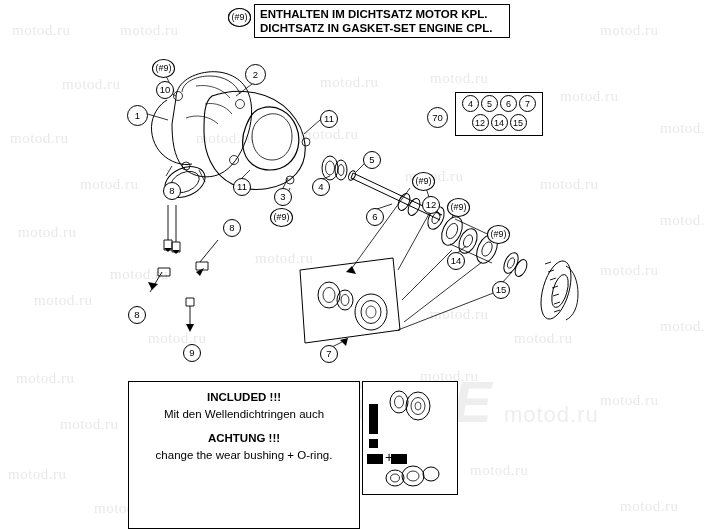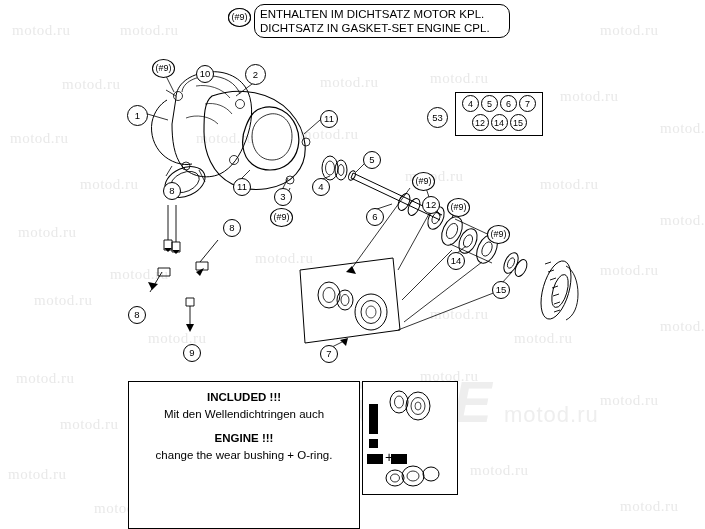--- a/index.html
+++ b/index.html
@@ -73,23 +73,22 @@
     box-sizing: border-box;
     font-family: "Liberation Sans", sans-serif;
   }
   #header-box {
     left: 254px;
     top: 4px;
     width: 256px;
     height: 34px;
     padding: 3px 5px;
     font-size: 11.5px;
-    font-weight: normal;
+    font-weight: bold;
     line-height: 13.5px;
-    border-radius: 10px;
   }
   #header-box div { white-space: nowrap; }
   #ref-box {
     left: 455px;
     top: 92px;
     width: 88px;
     height: 44px;
     padding: 0;
   }
   .ref-row {
@@ -328,21 +327,21 @@
       <div class="ref-cell">12</div>
       <div class="ref-cell">14</div>
       <div class="ref-cell">15</div>
     </div>
   </div>
 
   <div class="txtbox" id="warn-box">
     <div class="hdr">INCLUDED !!!</div>
     <div>Mit den Wellendichtringen auch</div>
     <div class="gap"></div>
-    <div class="hdr">ENGINE !!!</div>
+    <div class="hdr">ACHTUNG !!!</div>
     <div>change the wear bushing + O-ring.</div>
   </div>
 
   <div class="txtbox" id="sym-box">
     <svg width="94" height="112" viewBox="0 0 94 112">
       <g stroke="#000" fill="none" stroke-width="1">
         <ellipse cx="36" cy="20" rx="9" ry="11"></ellipse>
         <ellipse cx="36" cy="20" rx="4.5" ry="6" stroke-width="0.8"></ellipse>
         <ellipse cx="55" cy="24" rx="12" ry="14"></ellipse>
         <ellipse cx="55" cy="24" rx="7" ry="8.5" stroke-width="0.8"></ellipse>
@@ -359,25 +358,25 @@
         <rect x="4" y="72" width="16" height="10"></rect>
         <rect x="28" y="72" width="16" height="10"></rect>
         <text x="22" y="80" font-size="14" font-family="Liberation Sans, sans-serif">+</text>
       </g>
     </svg>
   </div>
 
   <div id="callouts">
       <div class="bubble b-lg" style="left: 228px; top: 8px;">(#9)</div>
       <div class="bubble b-lg" style="left: 152px; top: 59px;">(#9)</div>
-      <div class="bubble b-sm" style="left: 156px; top: 65px; margin-left: 40px;">10</div>
+      <div class="bubble b-sm" style="left: 156px; top: 81px;">10</div>
       <div class="bubble b-md" style="left: 245px; top: 64px;">2</div>
       <div class="bubble b-md" style="left: 127px; top: 105px;">1</div>
       <div class="bubble b-sm" style="left: 320px; top: 110px;">11</div>
-      <div class="bubble b-md" style="left: 427px; top: 107px;">53</div>
+      <div class="bubble b-md" style="left: 427px; top: 107px;">70</div>
       <div class="bubble b-sm" style="left: 363px; top: 151px;">5</div>
       <div class="bubble b-sm" style="left: 163px; top: 182px;">8</div>
       <div class="bubble b-sm" style="left: 233px; top: 178px;">11</div>
       <div class="bubble b-sm" style="left: 274px; top: 188px;">3</div>
       <div class="bubble b-sm" style="left: 312px; top: 178px;">4</div>
       <div class="bubble b-lg" style="left: 412px; top: 172px;">(#9)</div>
       <div class="bubble b-sm" style="left: 422px; top: 196px;">12</div>
       <div class="bubble b-lg" style="left: 447px; top: 198px;">(#9)</div>
       <div class="bubble b-lg" style="left: 270px; top: 208px;">(#9)</div>
       <div class="bubble b-sm" style="left: 366px; top: 208px;">6</div>

